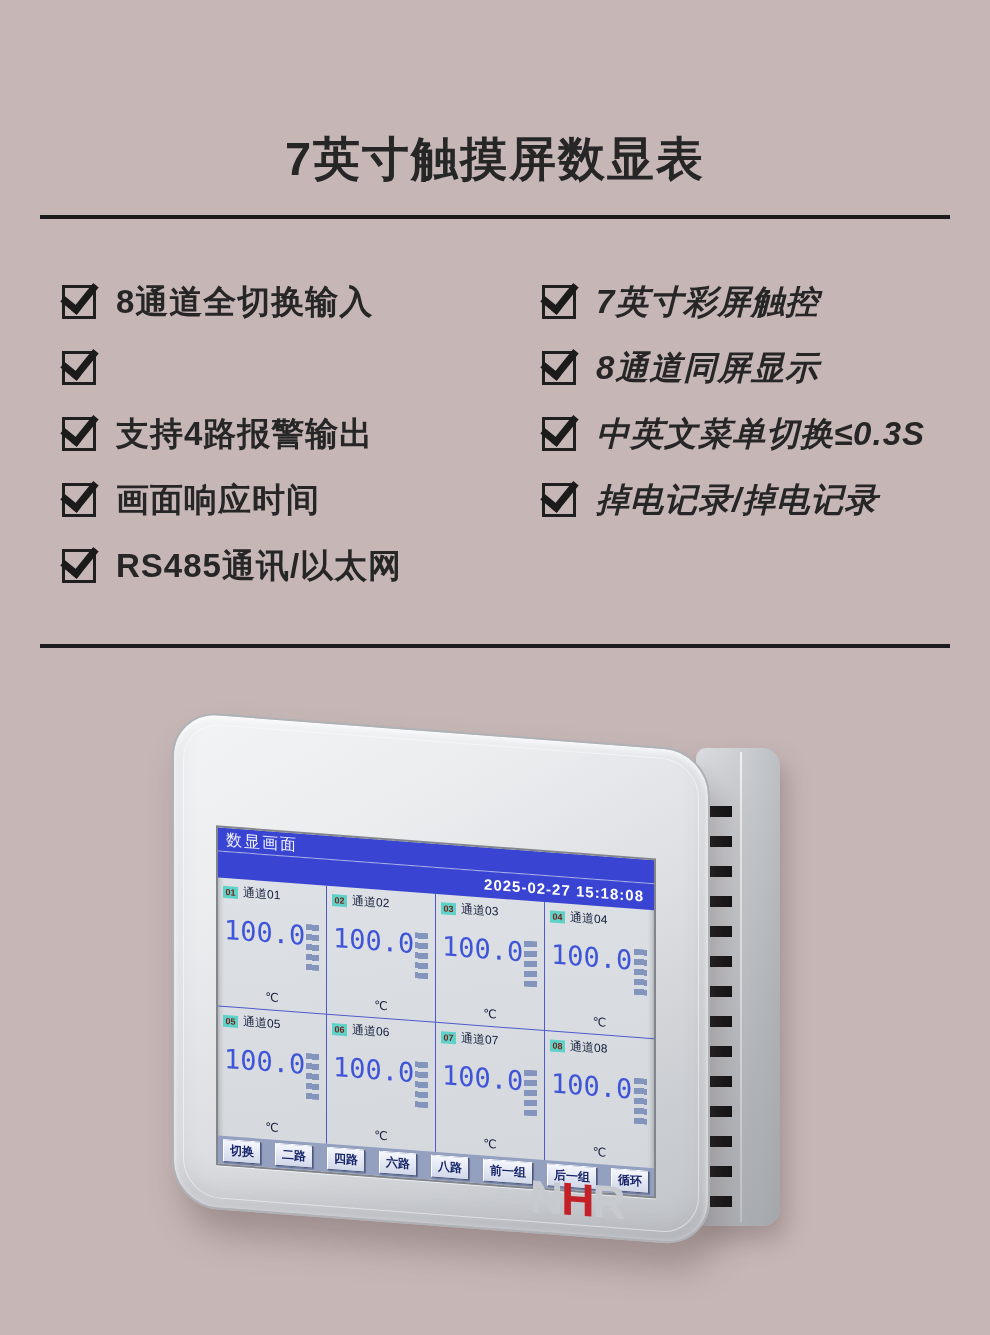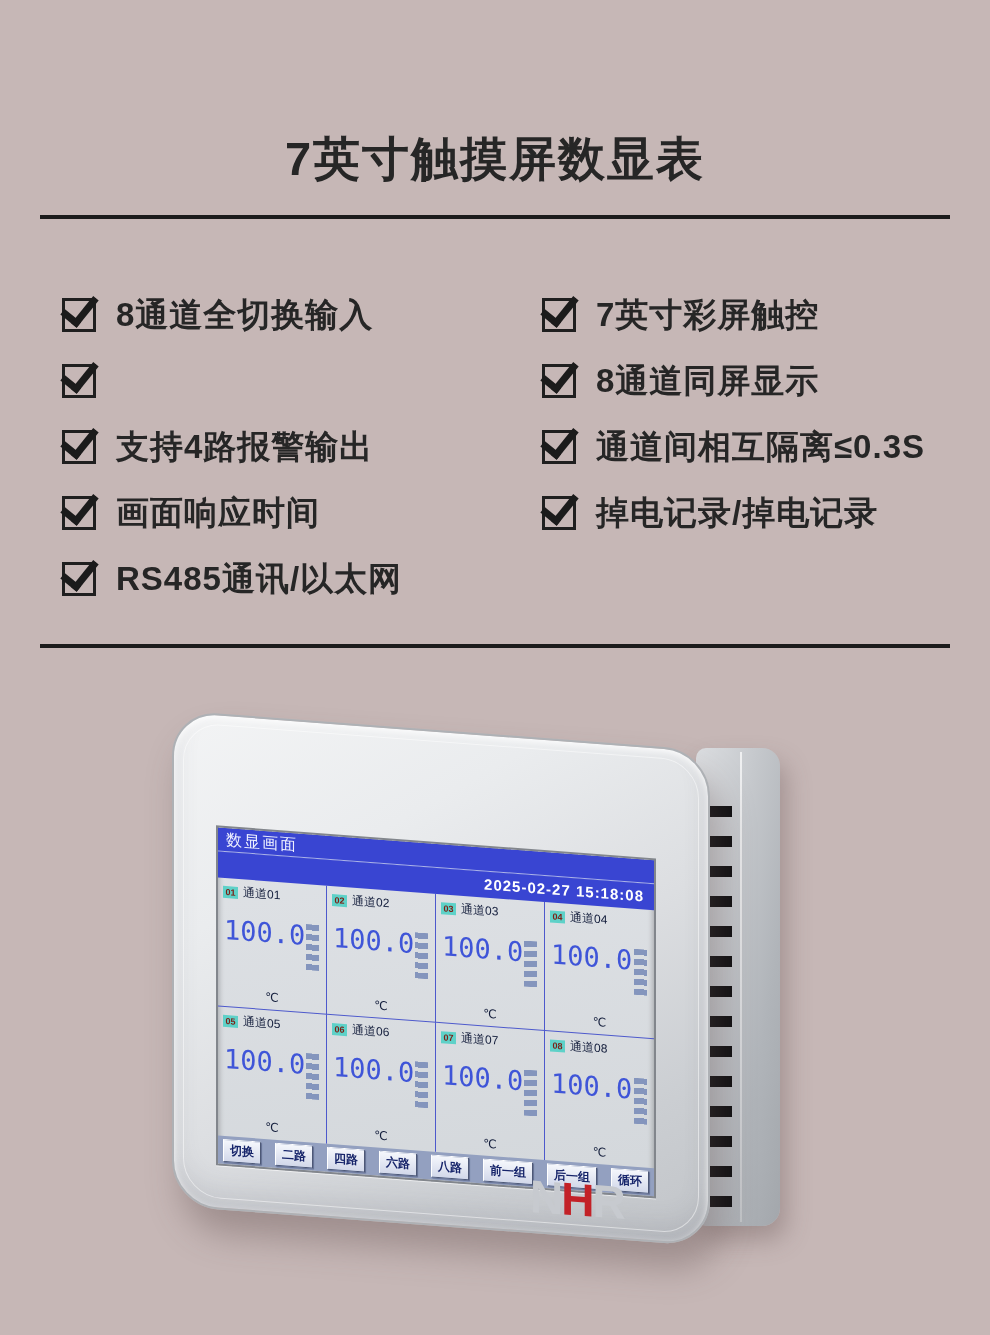--- a/index.html
+++ b/index.html
@@ -7,22 +7,22 @@
   .stage{position:relative;width:990px;height:947px;}
 
   
   .main-title{position:absolute;top:128px;left:0;width:100%;text-align:center;
     font-size:47px;font-weight:bold;color:#262626;letter-spacing:2px;}
   .divider{position:absolute;left:40px;width:910px;height:4px;background:#1c1c1c;}
   .divider.d1{top:215px;} .divider.d2{top:644px;}
 
   
   .features{position:absolute;top:266px;left:0;width:990px;}
-  .fcol{position:absolute;top:16px;}
-  .fcol.left{left:62px;} .fcol.right{left:542px;}
+  .fcol{position:absolute;top:3px;}
+  .fcol.left{left:62px;} .fcol.right{left:542px;font-style:italic;}
   .feat{display:flex;align-items:center;height:66px;}
   .cbox{position:relative;width:28px;height:28px;border:3px solid #1f1f1f;
     margin-right:20px;flex:none;}
   .cbox::after{content:"";position:absolute;left:4px;top:-11px;width:14px;height:28px;
     border-right:7px solid #1b1b1b;border-bottom:7px solid #1b1b1b;
     transform:rotate(39deg);}
   .feat .lbl{font-size:33px;color:#262626;font-weight:600;letter-spacing:1px;white-space:nowrap;}
 
   
   .device{position:absolute;left:168px;top:704px;width:620px;height:640px;}
@@ -118,21 +118,21 @@
       <div class="feat">
         <span class="cbox"></span>
         <span class="lbl">7英寸彩屏触控</span>
       </div>
       <div class="feat">
         <span class="cbox"></span>
         <span class="lbl">8通道同屏显示</span>
       </div>
       <div class="feat">
         <span class="cbox"></span>
-        <span class="lbl">通道间相互隔离≤0.3S</span>
+        <span class="lbl">中英文菜单切换≤0.3S</span>
       </div>
       <div class="feat">
         <span class="cbox"></span>
         <span class="lbl">掉电记录/掉电记录</span>
       </div>
     </div>
   </div>
 
   <div class="divider d2"></div>
 

